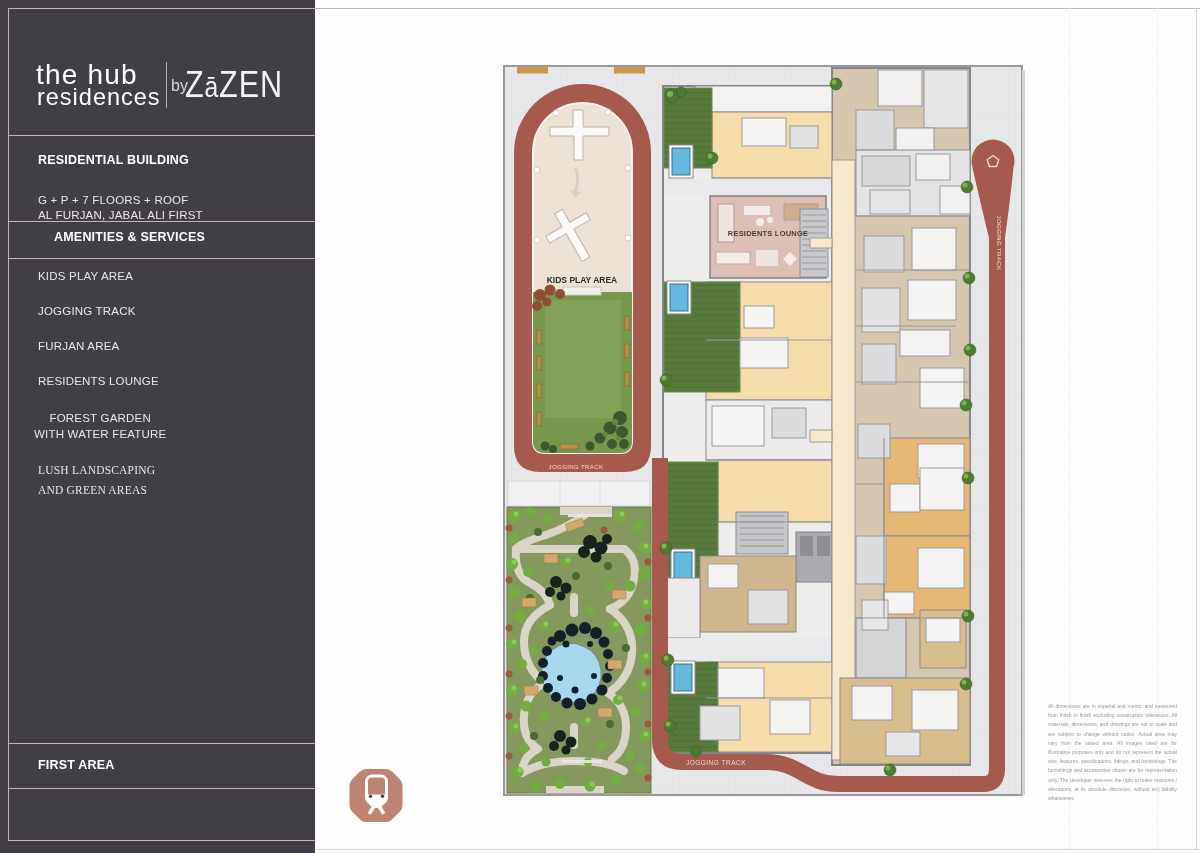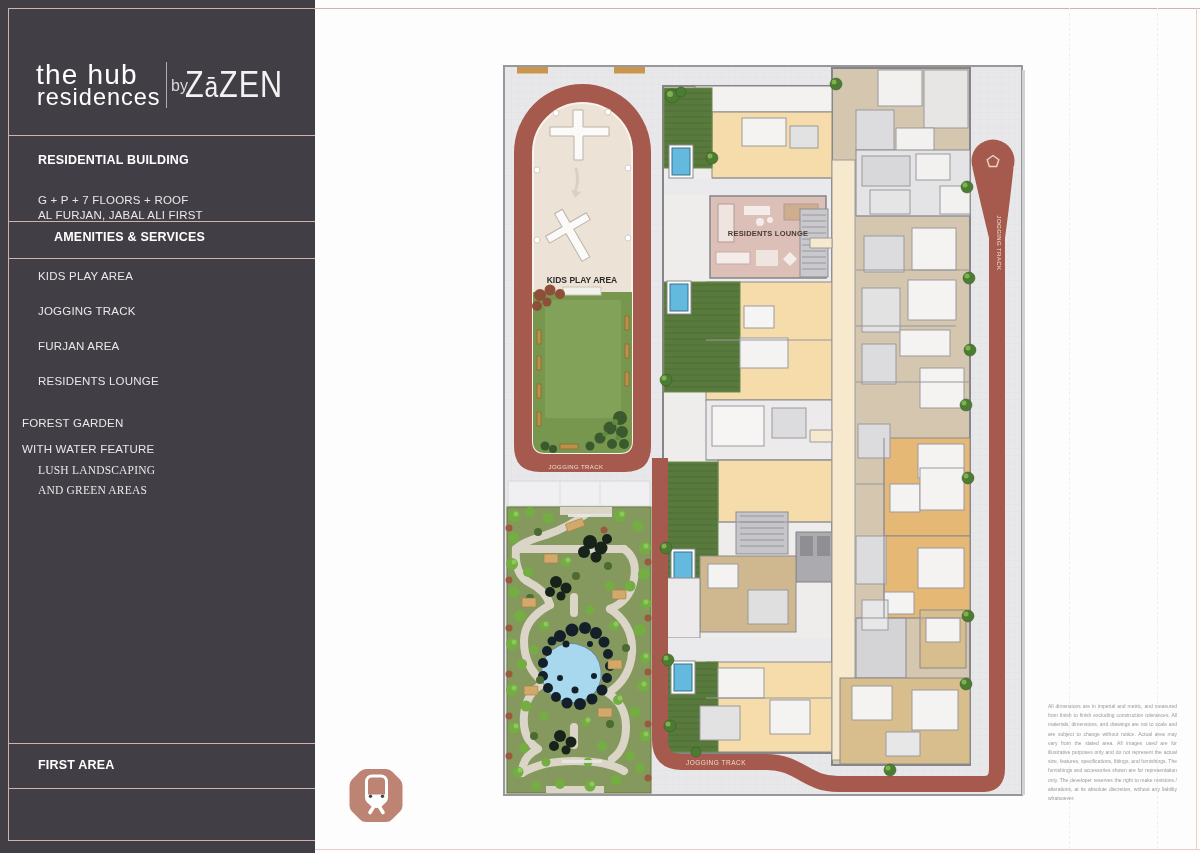--- a/index.html
+++ b/index.html
@@ -23,21 +23,21 @@
 <div class="abs" style="left:185px;top:64px;color:#f2f2f2;font-size:36px;letter-spacing:1px;transform:scaleX(0.85);transform-origin:0 0;">Z<span style="font-size:29px;">ā</span>ZEN</div>
 
 <div class="sb-bold" style="left:38px;top:153px;">RESIDENTIAL BUILDING</div>
 <div class="sb-reg" style="left:38px;top:174px;margin-top:35px;">AL FURJAN, JABAL ALI FIRST</div>
 <div class="sb-reg" style="left:38px;top:194px;">G + P + 7 FLOORS + ROOF</div>
 <div class="sb-bold" style="left:54px;top:230px;">AMENITIES &amp; SERVICES</div>
 <div class="sb-reg" style="left:38px;top:270px;">KIDS PLAY AREA</div>
 <div class="sb-reg" style="left:38px;top:305px;">JOGGING TRACK</div>
 <div class="sb-reg" style="left:38px;top:340px;">FURJAN AREA</div>
 <div class="sb-reg" style="left:38px;top:375px;">RESIDENTS LOUNGE</div>
-<div class="sb-reg" style="left:22px;top:410px;line-height:26px;">FOREST GARDEN<br>WITH WATER FEATURE</div>
+<div class="sb-reg" style="left:34px;top:410px;line-height:16px;text-align:center;">FOREST GARDEN<br>WITH WATER FEATURE</div>
 <div class="sb-reg" style="left:38px;top:461px;line-height:19.5px;font-family:Liberation Serif, serif;">LUSH LANDSCAPING<br>AND GREEN AREAS</div>
 <div class="sb-bold" style="left:38px;top:758px;font-size:12.5px;">FIRST AREA</div>
 
 <div class="sline" style="left:8px;top:8px;width:1192px;height:1px;"></div>
 <div class="sline" style="left:8px;top:8px;width:1px;height:832px;"></div>
 <div class="sline" style="left:8px;top:135px;width:307px;height:1px;"></div>
 <div class="sline" style="left:8px;top:221px;width:307px;height:1px;"></div>
 <div class="sline" style="left:8px;top:258px;width:307px;height:1px;"></div>
 <div class="sline" style="left:8px;top:743px;width:307px;height:1px;"></div>
 <div class="sline" style="left:8px;top:788px;width:307px;height:1px;"></div>

